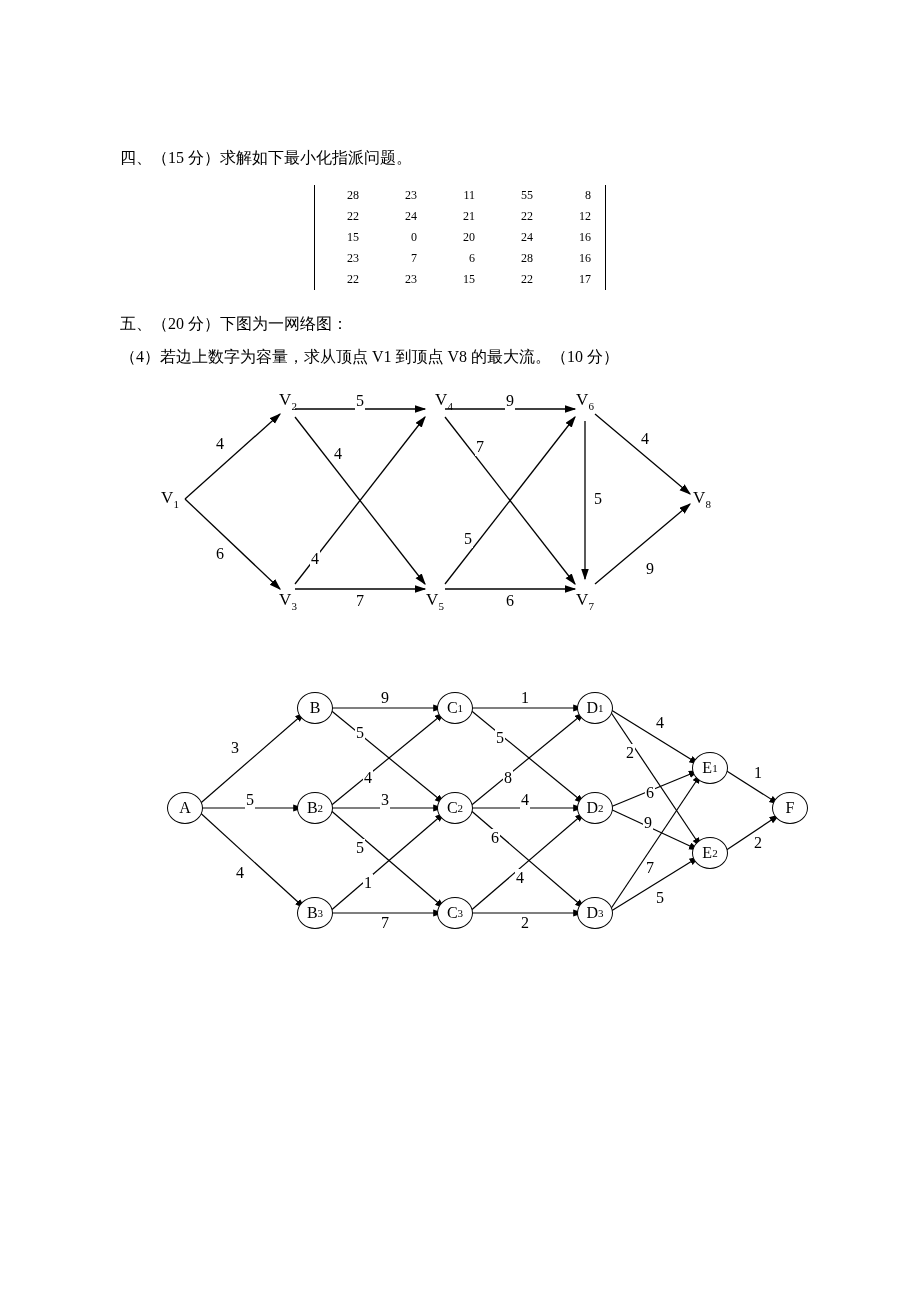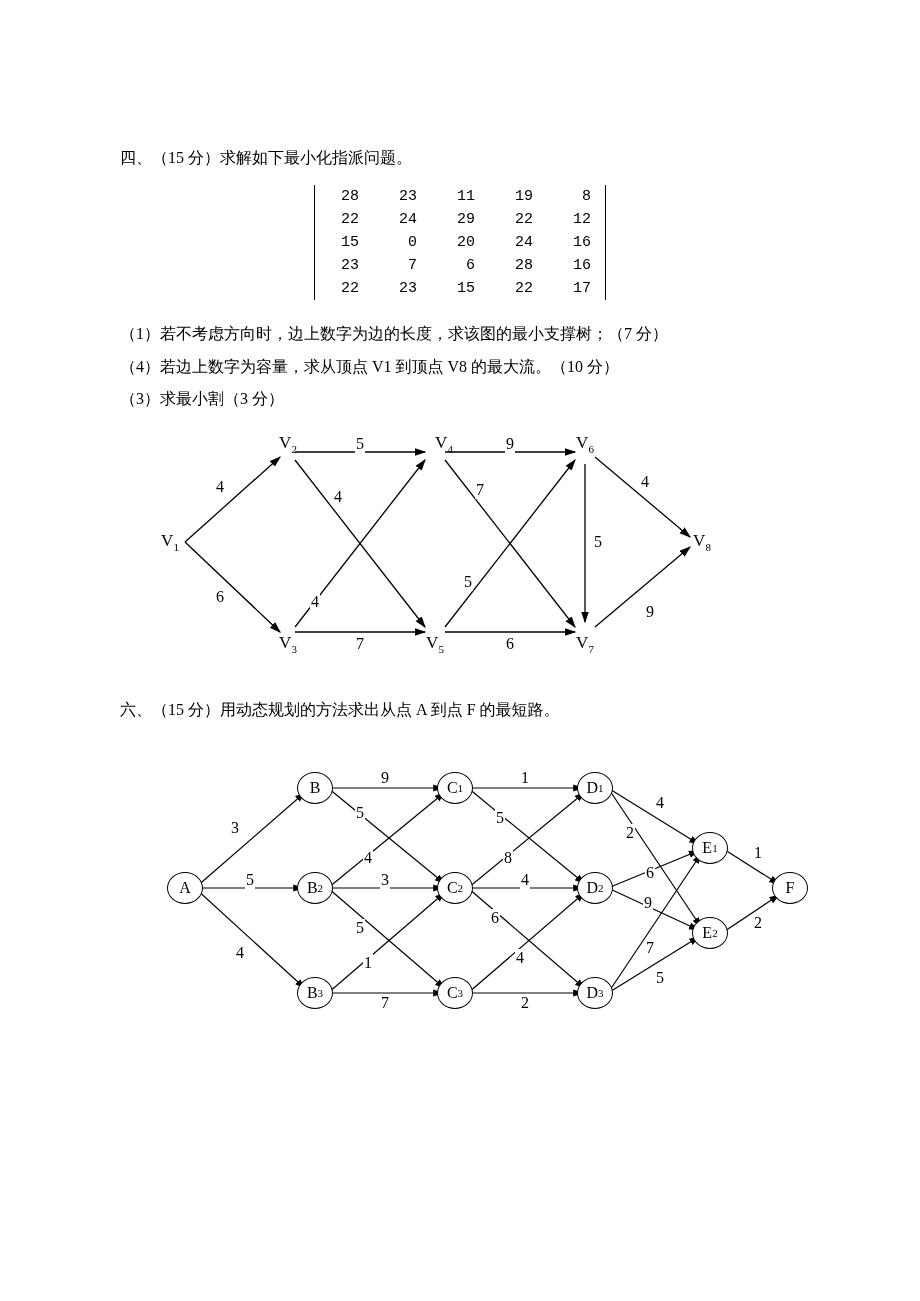--- a/index.html
+++ b/index.html
@@ -15,22 +15,22 @@
     padding: 140px 120px 40px 120px;
   }
   .q-line { margin: 4px 0; line-height: 1.8; }
   .matrix-wrap {
     display: flex;
     justify-content: center;
     margin: 12px 0 20px 0;
   }
   .matrix {
     border-collapse: collapse;
-    font-family: Liberation Mono, monospace;
-    font-size: 15px;
+    font-family: Liberation Serif, serif;
+    font-size: 12px;
   }
   .matrix td {
     padding: 3px 14px;
     text-align: right;
     min-width: 30px;
   }
   .matrix .left-b { border-left: 1.2px solid #000; }
   .matrix .right-b { border-right: 1.2px solid #000; }
   .diagram { position: relative; margin: 8px auto 24px auto; }
   .d1 { width: 560px; height: 250px; margin-left: 30px;}
@@ -73,27 +73,27 @@
 <div class="page">
 
   <div class="q-line">四、（15 分）求解如下最小化指派问题。</div>
   <div class="matrix-wrap">
     <table class="matrix">
       <tbody>
           <tr>
             <td class="left-b">28</td>
             <td>23</td>
             <td>11</td>
-            <td>19</td>
+            <td>55</td>
             <td class="right-b">8</td>
           </tr>
       <tr>
             <td class="left-b">22</td>
             <td>24</td>
-            <td>29</td>
+            <td>21</td>
             <td>22</td>
             <td class="right-b">12</td>
           </tr>
       <tr>
             <td class="left-b">15</td>
             <td>0</td>
             <td>20</td>
             <td>24</td>
             <td class="right-b">16</td>
           </tr>
@@ -108,23 +108,22 @@
             <td class="left-b">22</td>
             <td>23</td>
             <td>15</td>
             <td>22</td>
             <td class="right-b">17</td>
           </tr>
     </tbody>
       </table>
   </div>
 
-  <div class="q-line">（1）若不考虑方向时，边上数字为边的长度，求该图的最小支撑树；（7 分）</div>
+  <div class="q-line">五、（20 分）下图为一网络图：</div>
   <div class="q-line">（4）若边上数字为容量，求从顶点 V1 到顶点 V8 的最大流。（10 分）</div>
-  <div class="q-line">（3）求最小割（3 分）</div>
 
   <div class="diagram d1">
     <svg width="560" height="250" viewBox="0 0 560 250">
       <defs>
         <marker id="ah1" markerWidth="10" markerHeight="10" refX="8" refY="3" orient="auto">
           <path d="M0,0 L9,3 L0,6 Z" fill="#000"></path>
         </marker>
       </defs>
       <g stroke="#000" stroke-width="1.3" fill="none" marker-end="url(#ah1)">
         <line x1="35" y1="120" x2="130" y2="35"></line>
@@ -160,21 +159,20 @@
     <div class="edge-label" style="left:210px; top:222px">7</div>
     <div class="edge-label" style="left:360px; top:22px">9</div>
     <div class="edge-label" style="left:330px; top:68px">7</div>
     <div class="edge-label" style="left:318px; top:160px">5</div>
     <div class="edge-label" style="left:360px; top:222px">6</div>
     <div class="edge-label" style="left:448px; top:120px">5</div>
     <div class="edge-label" style="left:495px; top:60px">4</div>
     <div class="edge-label" style="left:500px; top:190px">9</div>
   </div>
 
-  <div class="q-line">六、（15 分）用动态规划的方法求出从点 A 到点 F 的最短路。</div>
 
   <div class="diagram d2">
     <svg width="660" height="310" viewBox="0 0 660 310">
       <defs>
         <marker id="ah2" markerWidth="10" markerHeight="10" refX="14" refY="3" orient="auto">
           <path d="M0,0 L9,3 L0,6 Z" fill="#000"></path>
         </marker>
       </defs>
       <g stroke="#000" stroke-width="1.2" fill="none" marker-end="url(#ah2)">
 

